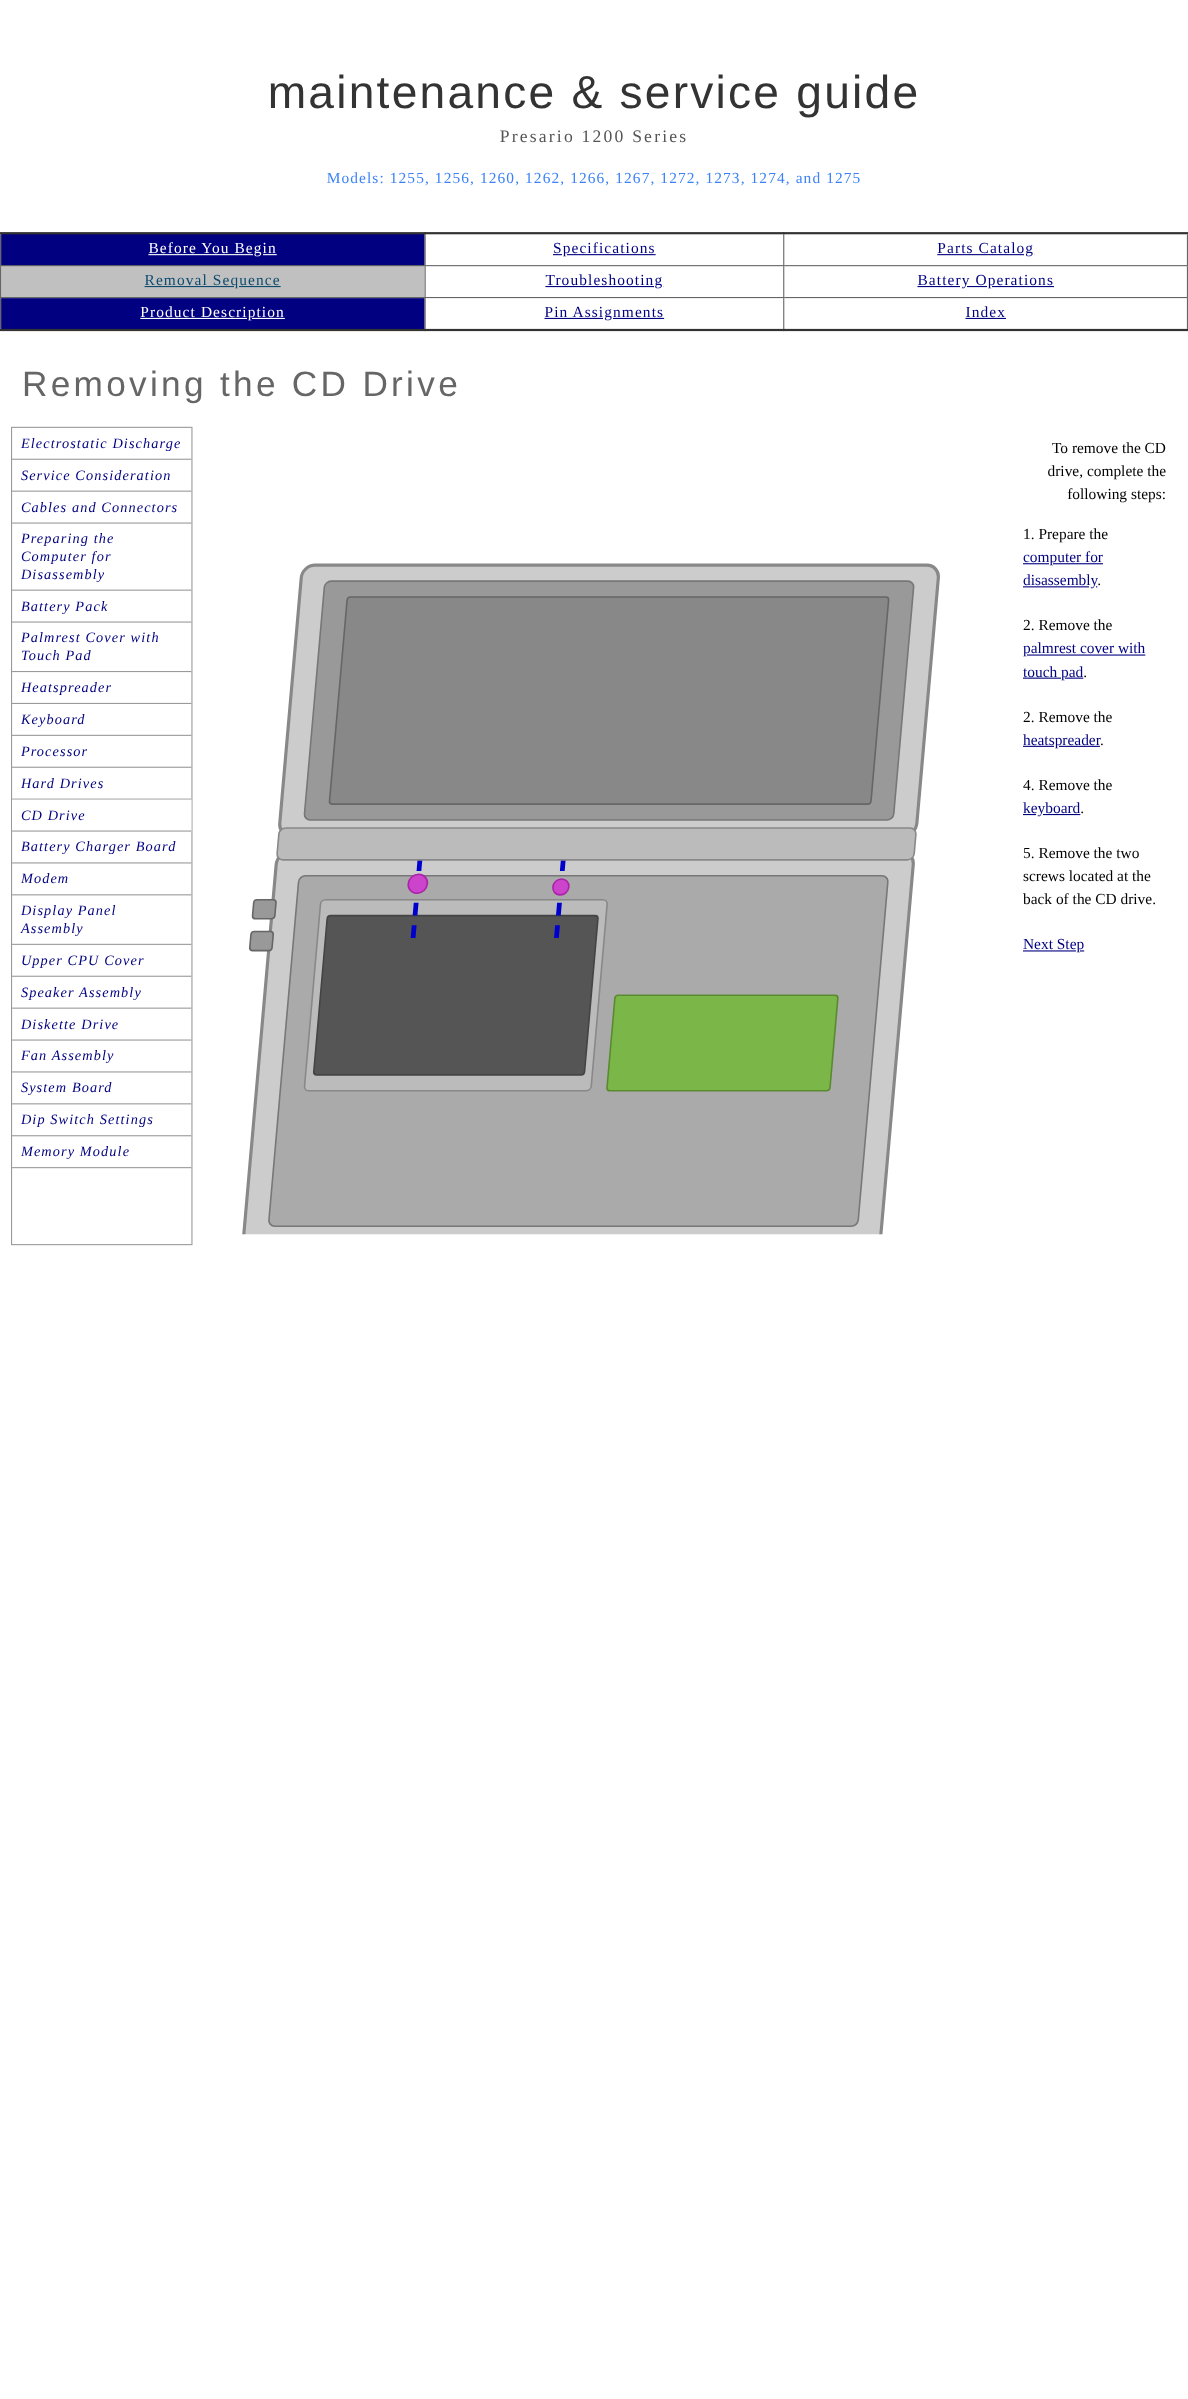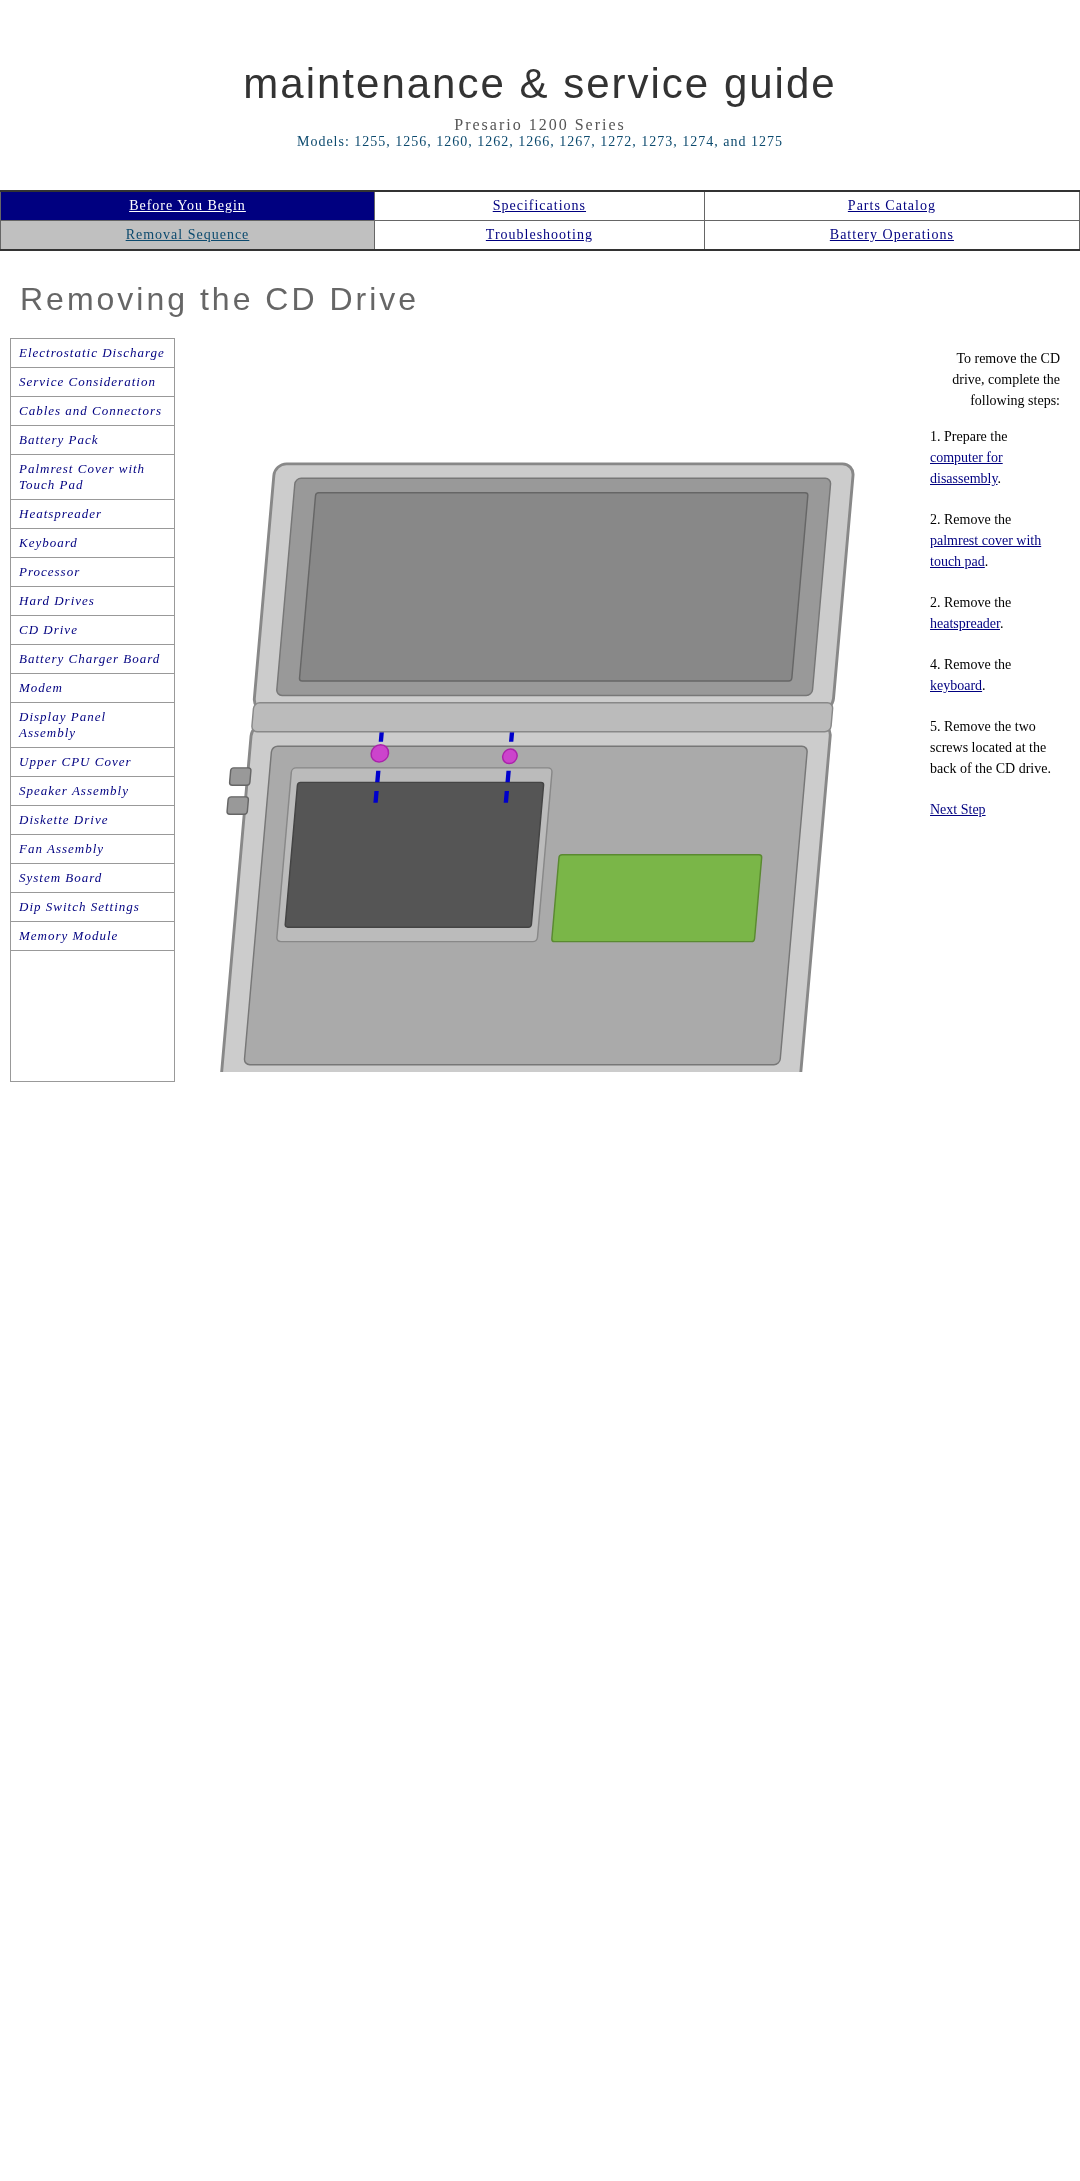--- a/index.html
+++ b/index.html
@@ -32,22 +32,22 @@
 
     .header .model-series {
       font-size: 16px;
       color: #555555;
       margin-top: 8px;
       letter-spacing: 2px;
     }
 
     .header .model-numbers {
       font-size: 14px;
-      color: #0c4a6e;
-      margin-top: 0;
+      color: #3b82f6;
+      margin-top: 21px;
       letter-spacing: 1px;
       text-align: center;
     }
 
     .nav-table {
       width: 100%;
       border-collapse: collapse;
       margin-top: 20px;
       border-top: 2px solid #333333;
       border-bottom: 2px solid #333333;
@@ -209,37 +209,51 @@
       <td style="background-color:#c0c0c0;">
         <a href="#">Removal Sequence</a>
       </td>
       <td>
         <a href="#">Troubleshooting</a>
       </td>
       <td>
         <a href="#">Battery Operations</a>
       </td>
     </tr>
+    <tr>
+      <td style="background-color:#000080;">
+        <a href="#">Product Description</a>
+      </td>
+      <td>
+        <a href="#">Pin Assignments</a>
+      </td>
+      <td>
+        <a href="#">Index</a>
+      </td>
+    </tr>
   </tbody>
 </table>
 
 <div class="page-title">Removing the CD Drive</div>
 
 <div class="content-area">
 
   <div class="sidebar">
 
   <div class="sidebar-item">
         <a href="#">Electrostatic Discharge</a>
       </div>
       <div class="sidebar-item">
         <a href="#">Service Consideration</a>
       </div>
       <div class="sidebar-item">
         <a href="#">Cables and Connectors</a>
+      </div>
+      <div class="sidebar-item">
+        <a href="#">Preparing the Computer for Disassembly</a>
       </div>
       <div class="sidebar-item">
         <a href="#">Battery Pack</a>
       </div>
       <div class="sidebar-item">
         <a href="#">Palmrest Cover with Touch Pad</a>
       </div>
       <div class="sidebar-item">
         <a href="#">Heatspreader</a>
       </div>

